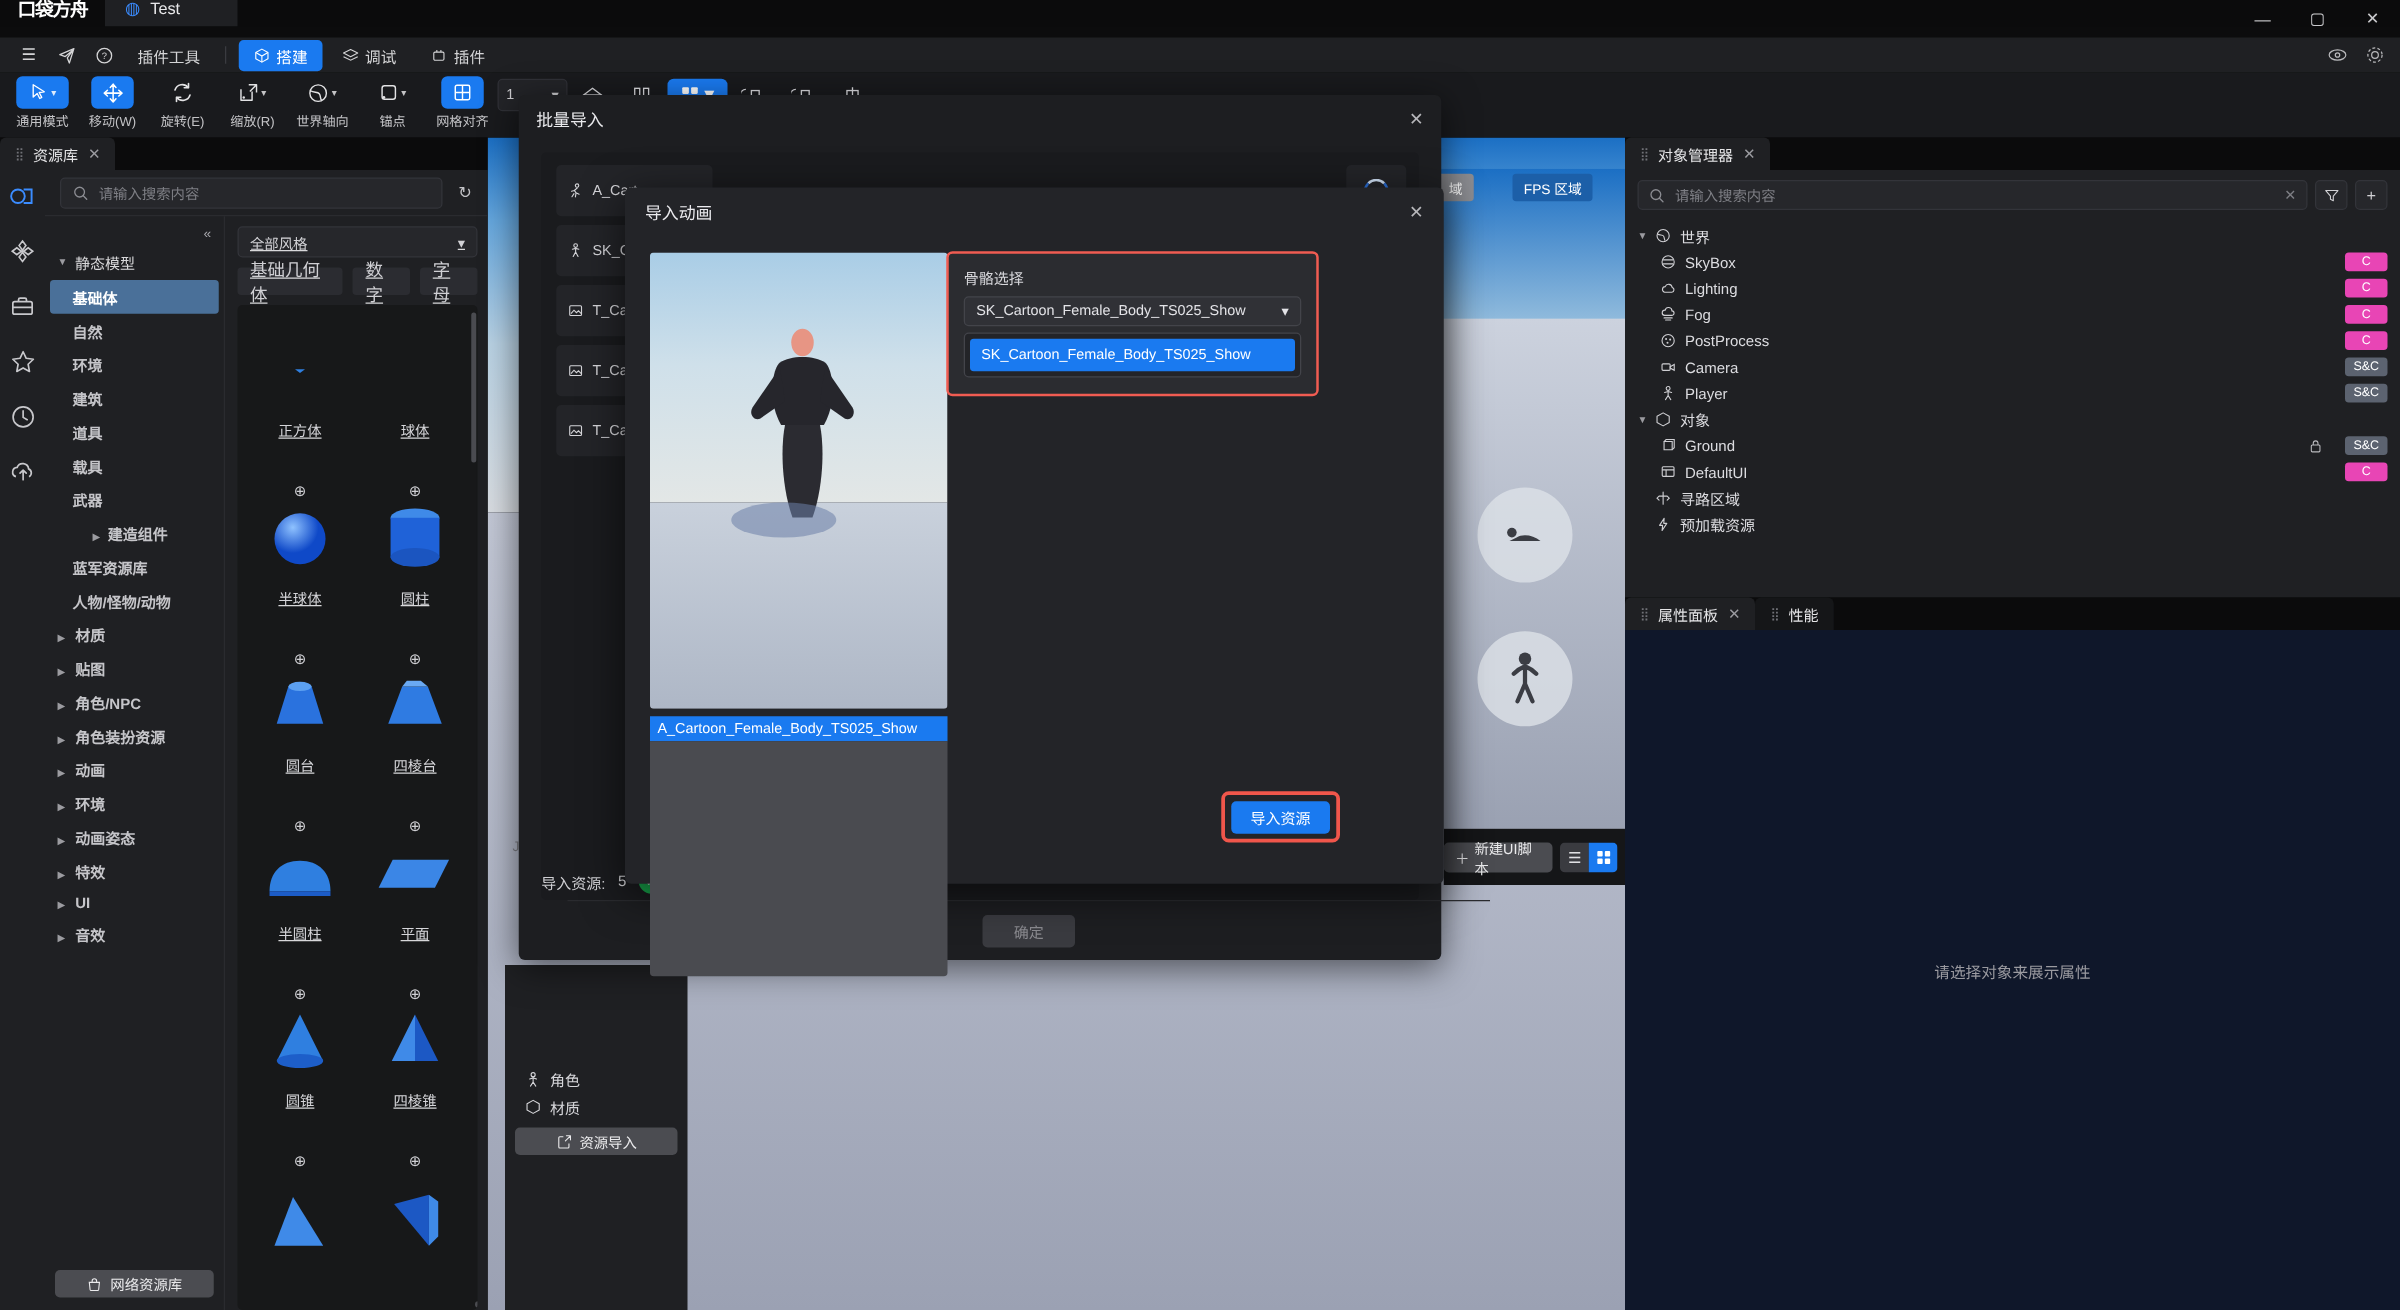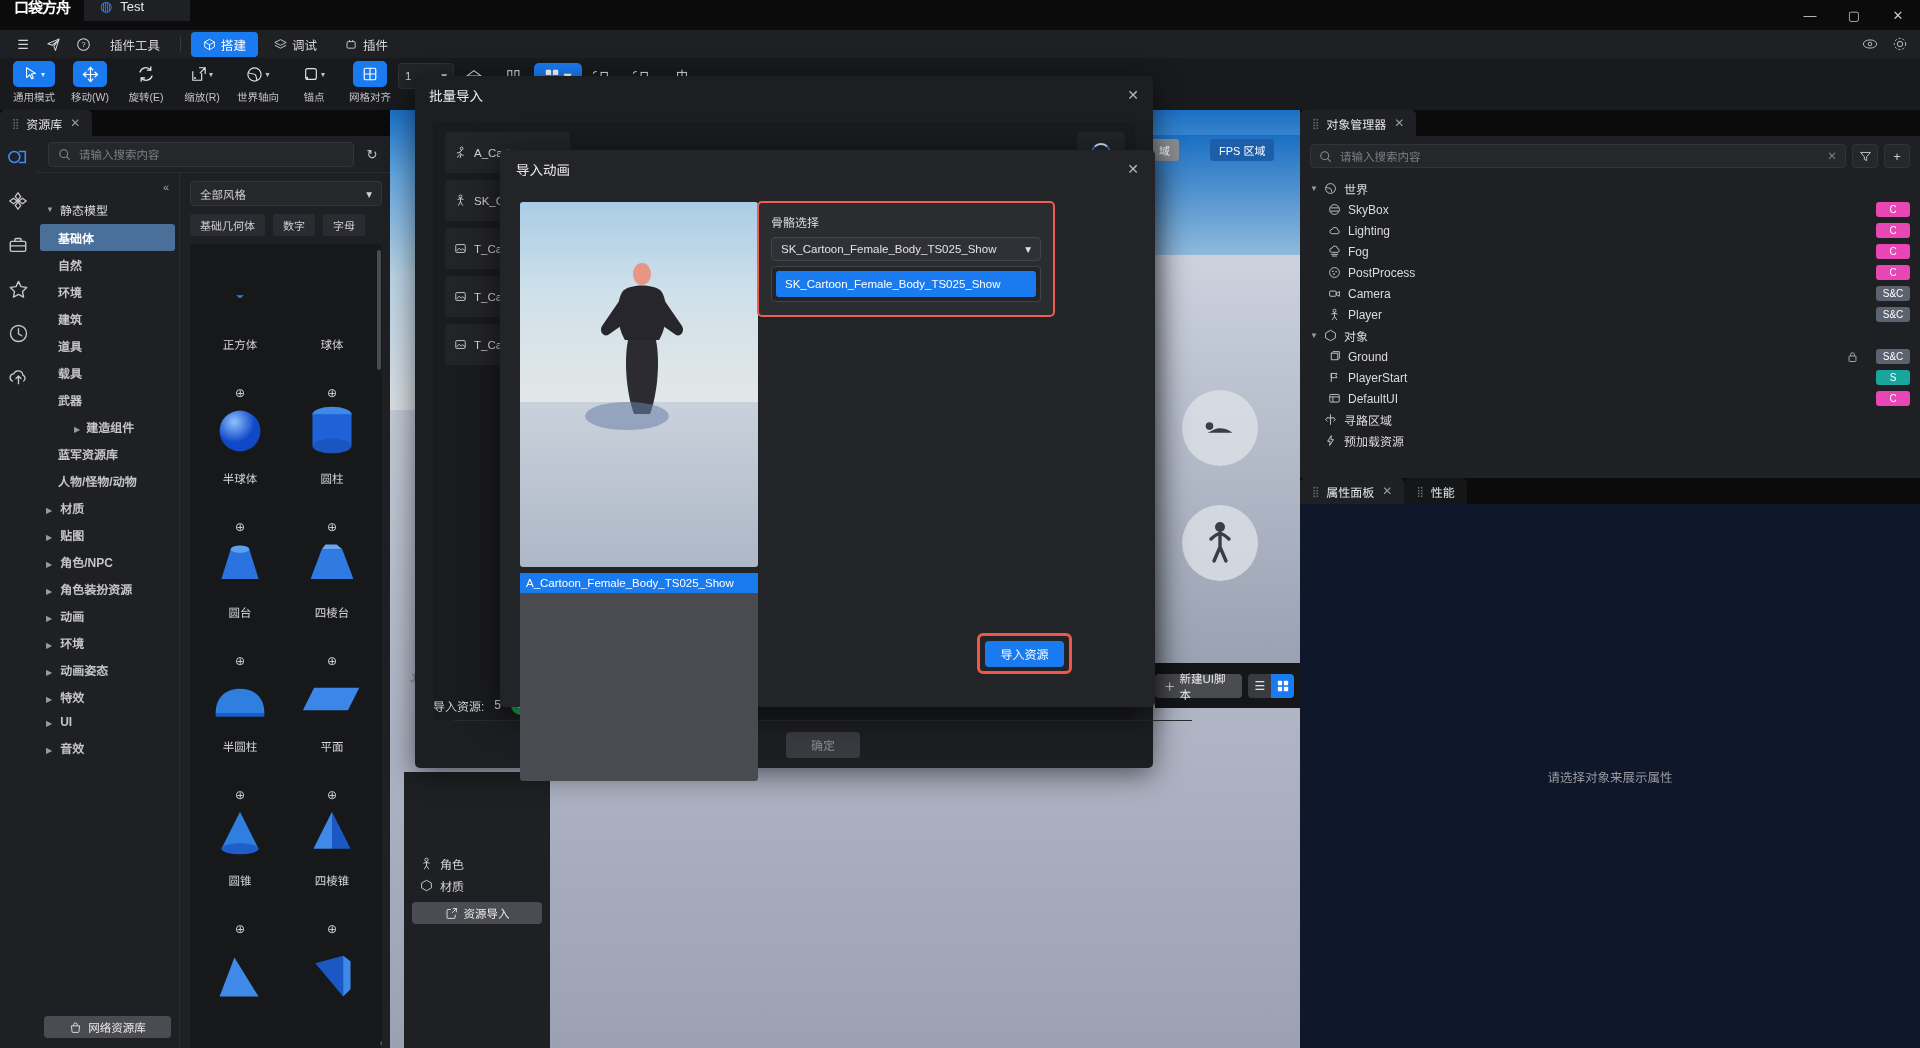--- a/index.html
+++ b/index.html
@@ -97,27 +97,27 @@
   .cat-grp { display:flex; align-items:center; gap:6px; padding:6px 0 6px 10px; font-size:12px; color:#d8d8da;}
   .cat { padding:5px 0 5px 22px; font-size:12px; color:#c5c5c9;font-weight:bold; }
   .cat.sel { background:#4a7099; color:#fff; border-radius:3px; margin:0 4px; padding-left:18px;}
   .cat.sub { padding-left:38px; }
   .caret { font-size:8px; color:#9b9ba0; }
   .netbtn {
     margin:auto 8px 10px 8px; height:22px; background:#4b4c51; border-radius:4px;
     display:flex; align-items:center; justify-content:center; gap:6px; font-size:11.5px; color:#eaeaec;
   }
 
-  .grid-area { flex:1; display:flex; flex-direction:column; padding:8px 8px 0 10px; min-width:0;}
+  .grid-area { flex:1; display:flex; flex-direction:column; padding:8px 8px 0 10px; min-width:0;text-decoration:underline;}
   .style-sel {
     height:25px; background:#26272b; border:1px solid #33343a; border-radius:4px; display:flex;
     align-items:center; justify-content:space-between; padding:0 9px; font-size:11.5px; color:#d2d2d6;
   }
   .chips { display:flex; gap:8px; margin-top:8px; }
-  .chip { height:22px; padding:0 10px; background:#2b2c31; border-radius:3px; display:flex; align-items:center; font-size:11px; color:#d0d0d4;}
+  .chip { height:22px; padding:0 10px; background:#2b2c31; border-radius:3px; display:flex; align-items:center; font-size:14px; color:#d0d0d4;}
   .tiles { margin-top:8px; flex:1; background:#171819; border-radius:4px; display:grid;
            grid-template-columns:1fr 1fr; gap:0; padding:0 4px; overflow:hidden; position:relative;}
   .tile { height:114px; display:flex; flex-direction:column; align-items:center; justify-content:flex-end; position:relative; }
   .tile .mag { position:absolute; top:8px; left:50%; transform:translateX(-50%); color:#cfcfd3; font-size:12px;}
   .tile .shape { flex:1; width:100%; display:flex; align-items:center; justify-content:center; padding-top:14px;}
   .tile .cap { font-size:11.5px; color:#d5d5d9; padding-bottom:6px;}
   .scroll-v { position:absolute; right:1px; top:6px; width:4px; height:120px; background:#4a4b50; border-radius:2px;}
   .scroll-h { position:absolute; left:190px; bottom:2px; height:5px; width:190px; background:#4a4b50; border-radius:3px;}
 
   
@@ -868,29 +868,20 @@
         <span class="nm">Ground</span>
         <span class="lock">
           <svg width="11" height="12" viewBox="0 0 14 15">
               <rect x="2.6" y="6.2" width="8.8" height="7" rx="1" fill="none" stroke="#b9b9bd" stroke-width="1.1"></rect>
               <path d="M4.6 6.2V4.4a2.4 2.4 0 0 1 4.8 0v1.8" fill="none" stroke="#b9b9bd" stroke-width="1.1"></path>
             </svg>
         </span>
         <span class="tag sc">S&amp;C</span>
       </div>
 
-      <div class="om-row" style="padding-left:18px">
-        <span class="ic">
-          <svg width="13" height="13" viewBox="0 0 16 16">
-              <path d="M4 2.5v11M4 3h7l-1.4 2.6L11 8.2H4z" fill="none" stroke="#cfcfd3" stroke-width="1.1" stroke-linejoin="round"></path>
-            </svg>
-        </span>
-        <span class="nm">PlayerStart</span>
-        <span class="tag s">S</span>
-      </div>
 
       <div class="om-row" style="padding-left:18px">
         <span class="ic">
           <svg width="13" height="13" viewBox="0 0 16 16">
               <rect x="2.2" y="3" width="11.6" height="9.4" rx="1" fill="none" stroke="#cfcfd3" stroke-width="1.1"></rect>
               <path d="M2.2 6h11.6M6 6v6.4" stroke="#cfcfd3" stroke-width="1.1"></path>
             </svg>
         </span>
         <span class="nm">DefaultUI</span>
         <span class="tag c">C</span>

